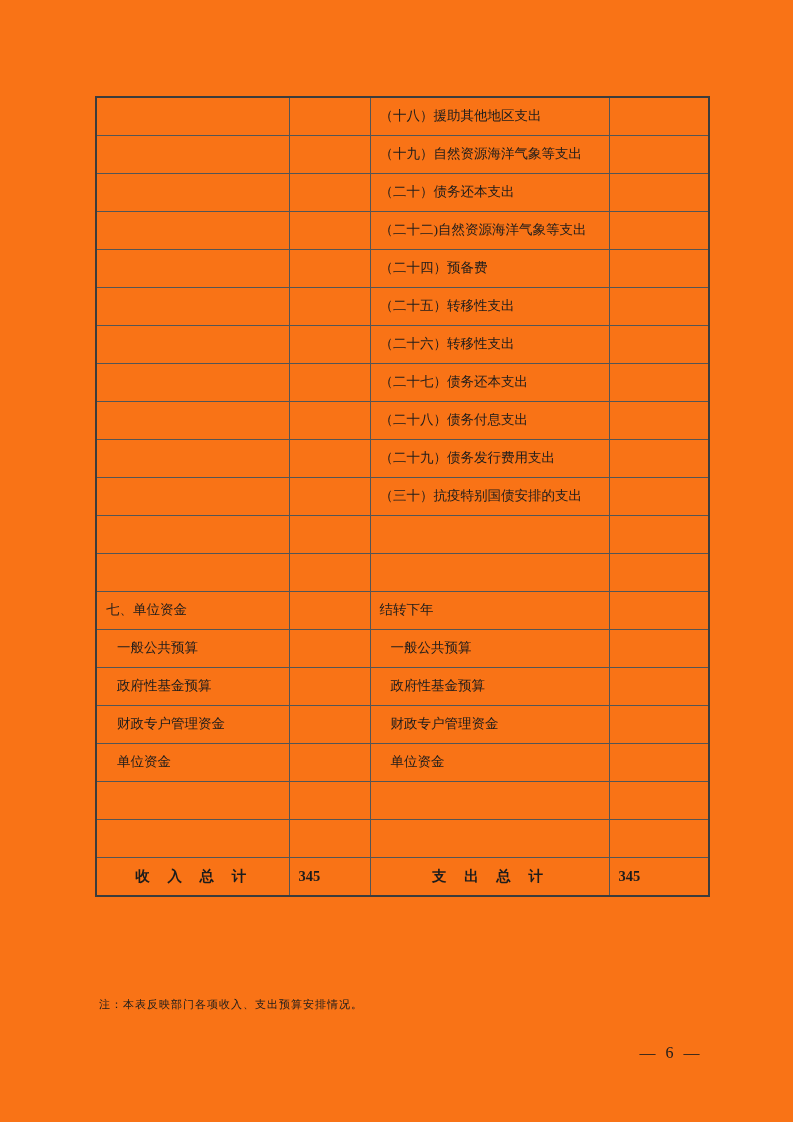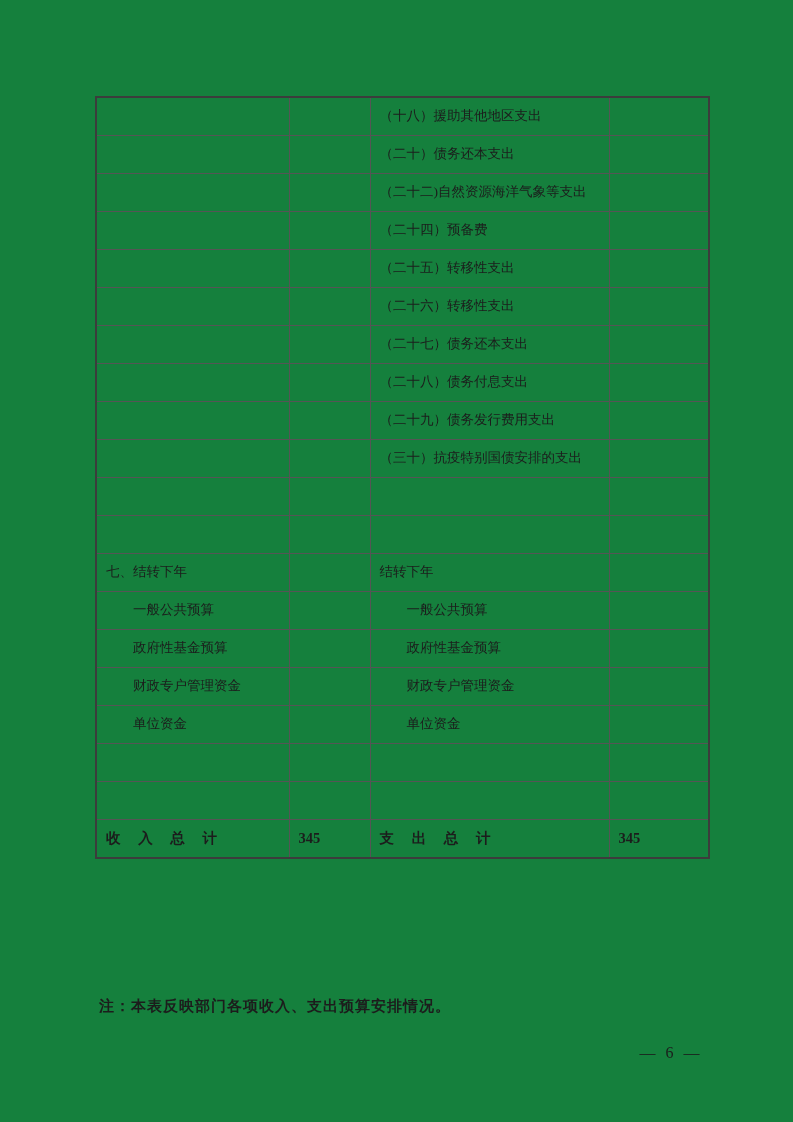--- a/index.html
+++ b/index.html
@@ -4,21 +4,21 @@
 <style>
   html, body {
     margin: 0;
     padding: 0;
     background: #ffffff;
   }
   .page {
     position: relative;
     width: 793px;
     height: 1122px;
-    background: #15803d;
+    background: #f97316;
     font-family: "Liberation Serif", "DejaVu Serif", serif;
     color: #1c1c1c;
     overflow: hidden;
   }
   table.budget {
     position: absolute;
     left: 95px;
     top: 96px;
     width: 613px;
     border-collapse: collapse;
@@ -39,39 +39,38 @@
     white-space: nowrap;
     overflow: hidden;
   }
   table.budget td:nth-child(2),
   table.budget td:nth-child(4) {
     text-align: left;
     padding-right: 5px;
   }
   tr.row-sub td:nth-child(1),
   tr.row-sub td:nth-child(3) {
-    padding-left: 36px;
+    padding-left: 20px;
   }
   tr.row-total td {
     font-weight: bold;
     font-size: 14.5px;
   }
   tr.row-total td:nth-child(1),
   tr.row-total td:nth-child(3) {
-    text-align: left;
+    text-align: center;
     letter-spacing: 7px;
   }
   .note {
     position: absolute;
     left: 99px;
     top: 997px;
-    font-size: 15px;
+    font-size: 11px;
     letter-spacing: 1px;
     white-space: nowrap;
-    font-weight: bold;
   }
   .page-number {
     position: absolute;
     left: 626px;
     top: 1044px;
     width: 90px;
     text-align: center;
     font-size: 16px;
     letter-spacing: 3px;
     white-space: nowrap;
@@ -92,20 +91,26 @@
     <tbody>
         <tr class="row-item">
           <td></td>
           <td></td>
           <td>（十八）援助其他地区支出</td>
           <td></td>
         </tr>
         <tr class="row-item">
           <td></td>
           <td></td>
+          <td>（十九）自然资源海洋气象等支出</td>
+          <td></td>
+        </tr>
+        <tr class="row-item">
+          <td></td>
+          <td></td>
           <td>（二十）债务还本支出</td>
           <td></td>
         </tr>
         <tr class="row-item">
           <td></td>
           <td></td>
           <td>（二十二)自然资源海洋气象等支出</td>
           <td></td>
         </tr>
         <tr class="row-item">
@@ -156,21 +161,21 @@
           <td></td>
           <td></td>
         </tr>
         <tr class="row-blank">
           <td></td>
           <td></td>
           <td></td>
           <td></td>
         </tr>
         <tr class="row-section">
-          <td>七、结转下年</td>
+          <td>七、单位资金</td>
           <td></td>
           <td>结转下年</td>
           <td></td>
         </tr>
         <tr class="row-sub">
           <td>一般公共预算</td>
           <td></td>
           <td>一般公共预算</td>
           <td></td>
         </tr>

